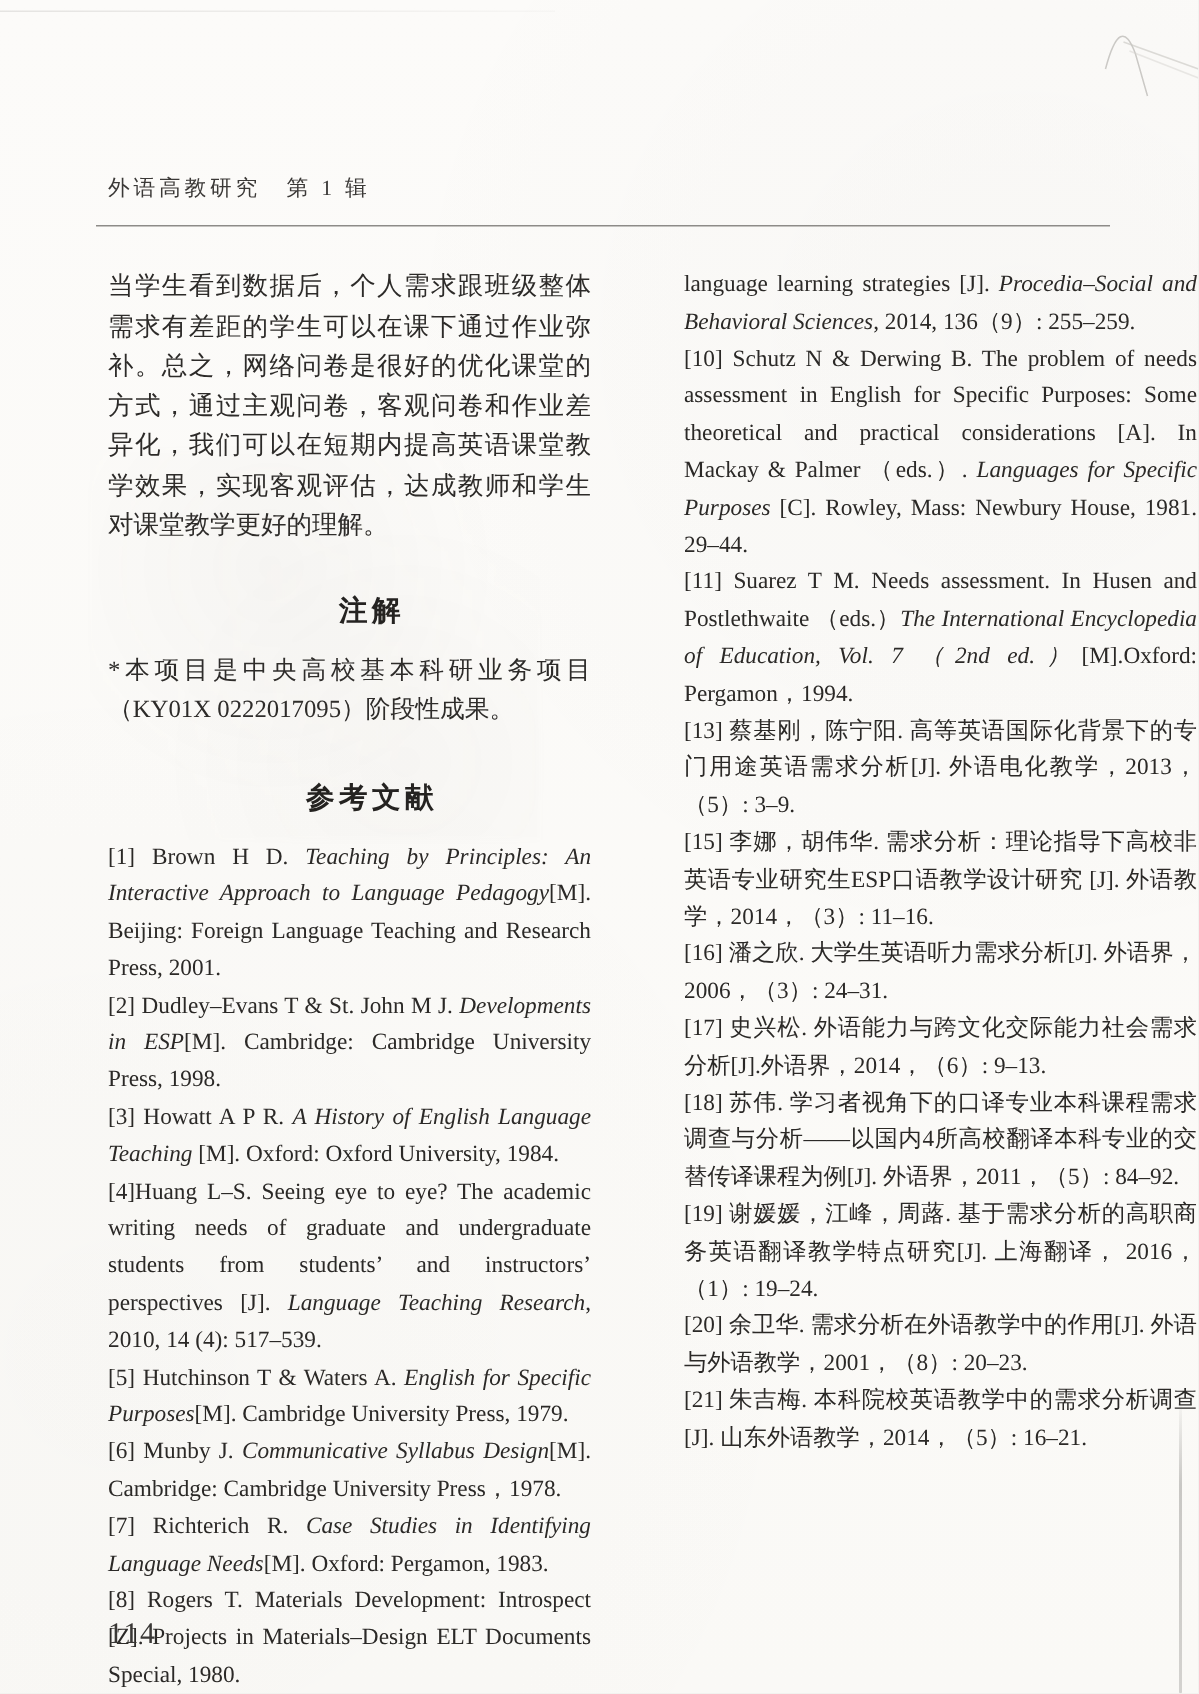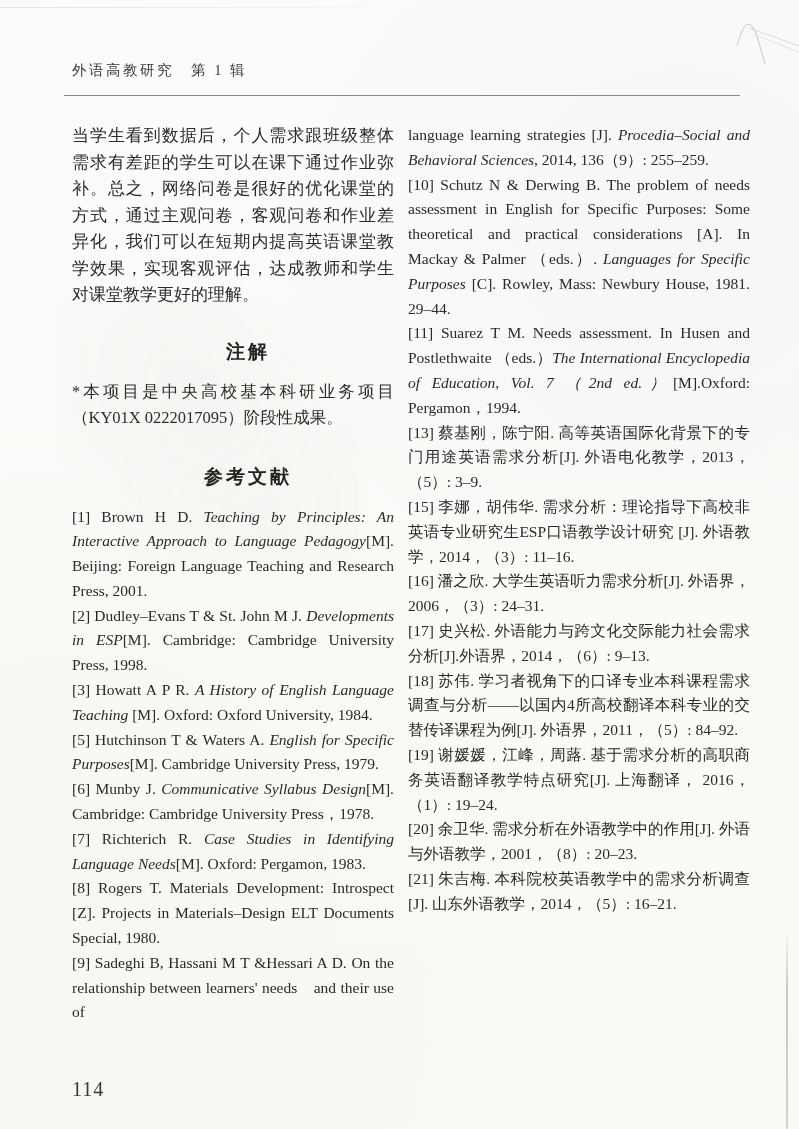--- a/index.html
+++ b/index.html
@@ -10,39 +10,39 @@
     background:#fbfaf7;
     background-image:
       radial-gradient(circle at 85% 20%, rgba(0,0,0,0.015), transparent 40%),
       radial-gradient(circle at 10% 80%, rgba(0,0,0,0.012), transparent 45%),
       linear-gradient(#fcfbf9, #faf9f6);
     font-family:"Liberation Serif","DejaVu Serif",serif;
     color:#2e2c2a;
     overflow:hidden;
   }
   .running-head{
-    padding:61px 0 0 72px;
+    padding:116px 0 0 72px;
     font-size:14.5px;
     letter-spacing:2.5px;
     color:#3b3937;
   }
   .head-rule{
     margin:15px 0 0 64px;
     width:676px;
     border-top:1.2px solid #8d8b88;
     height:0;
   }
   .columns{
     display:flex;
     margin:27px 0 0 72px;
     gap:14px;
     align-items:flex-start;
   }
   .col-left{width:322px;}
-  .col-right{width:342px;}
+  .col-right{width:342px;margin-left:48px;}
   .body-para{
     margin:0;
     font-size:17px;
     line-height:26.5px;
     text-align:justify;
     color:#2d2b29;
   }
   .sec-heading{
     margin:30px 0 14px 30px;
     text-align:center;
@@ -107,20 +107,21 @@
 
     <div class="col-left">
       <p class="body-para">当学生看到数据后，个人需求跟班级整体需求有差距的学生可以在课下通过作业弥补。总之，网络问卷是很好的优化课堂的方式，通过主观问卷，客观问卷和作业差异化，我们可以在短期内提高英语课堂教学效果，实现客观评估，达成教师和学生对课堂教学更好的理解。</p>
       <h3 class="sec-heading">注解</h3>
       <p class="note">*本项目是中央高校基本科研业务项目（KY01X 0222017095）阶段性成果。</p>
       <h3 class="sec-heading refs-heading">参考文献</h3>
       <div class="refs">
           <p class="ref"><span>[1] Brown H D. </span><i>Teaching by Principles: An Interactive Approach to Language Pedagogy</i><span>[M]. Beijing: Foreign Language Teaching and Research Press, 2001.</span></p>
           <p class="ref"><span>[2] Dudley–Evans T &amp; St. John M J. </span><i>Developments in ESP</i><span>[M]. Cambridge: Cambridge University Press, 1998.</span></p>
           <p class="ref"><span>[3] Howatt A P R. </span><i>A History of English Language Teaching</i><span> [M]. Oxford: Oxford University, 1984.</span></p>
+          <p class="ref"><span>[4]Huang L–S. Seeing eye to eye? The academic writing needs of graduate and undergraduate students from students’ and instructors’ perspectives [J]. </span><i>Language Teaching Research</i><span>, 2010, 14 (4): 517–539.</span></p>
           <p class="ref"><span>[5] Hutchinson T &amp; Waters A. </span><i>English for Specific Purposes</i><span>[M]. Cambridge University Press, 1979.</span></p>
           <p class="ref"><span>[6] Munby J. </span><i>Communicative Syllabus Design</i><span>[M]. Cambridge: Cambridge University Press，1978.</span></p>
           <p class="ref"><span>[7] Richterich R. </span><i>Case Studies in Identifying Language Needs</i><span>[M]. Oxford: Pergamon, 1983.</span></p>
           <p class="ref"><span>[8] Rogers T. Materials Development: Introspect [Z]. Projects in Materials–Design ELT Documents Special, 1980.</span></p>
           <p class="ref"><span>[9] Sadeghi B, Hassani M T &amp;Hessari A D. On the relationship between learners' needs　and their use of</span></p>
         </div>
     </div>
 
     <div class="col-right">
       <div class="refs">

